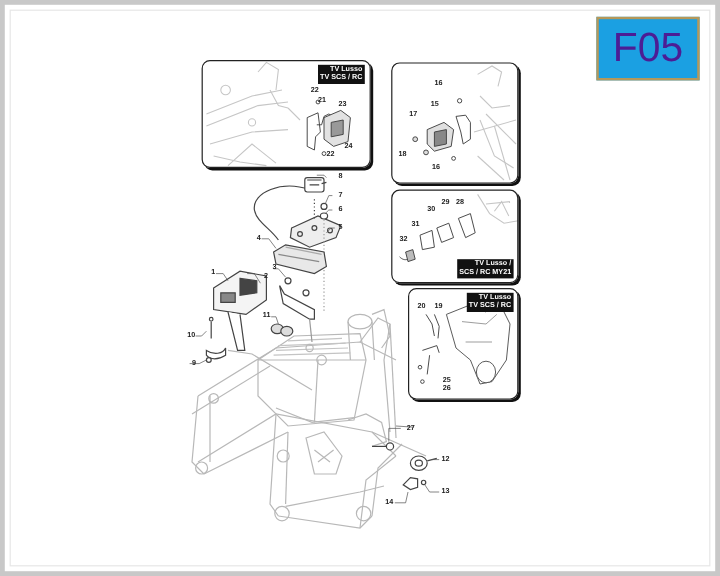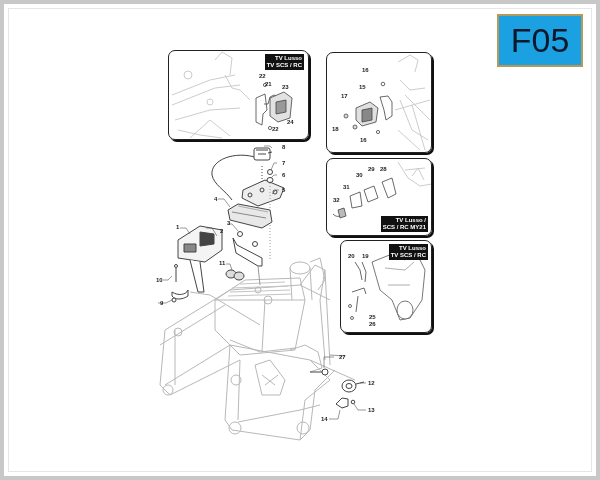--- a/index.html
+++ b/index.html
@@ -1,19 +1,19 @@
 <!DOCTYPE html>
 <html><head>
 <meta charset="utf-8">
 <style>
   html, body { margin:0; padding:0; }
   body { width:600px; height:480px; background:#ffffff; position:relative; overflow:hidden; font-family:"Liberation Sans", sans-serif; }
   .frame { position:absolute; left:0; top:0; width:600px; height:480px; box-sizing:border-box; border:4px solid #c8c8c8; background:#fff; }
   .frame-inner { position:absolute; left:4px; top:4px; right:4px; bottom:4px; border:1px solid #e6e6e6; }
-  .badge { position:absolute; left:497px; top:14px; width:86px; height:53px; box-sizing:border-box; background:#1ba0e2; border:2px solid #b5985a; color:#0f172a; font-family:"Liberation Sans", sans-serif; font-size:34px; line-height:49px; text-align:center; letter-spacing:0px; }
+  .badge { position:absolute; left:497px; top:14px; width:86px; height:53px; box-sizing:border-box; background:#1ba0e2; border:2px solid #b5985a; color:#4c1d95; font-family:"Liberation Sans", sans-serif; font-size:34px; line-height:49px; text-align:center; letter-spacing:0px; }
   svg.diagram { position:absolute; left:0; top:0; }
   .panel { position:absolute; box-sizing:border-box; border:1.5px solid #222; border-radius:7px; box-shadow:2px 2px 0 #111; background:rgba(255,255,255,0); }
   .panel-label { position:absolute; background:#111; color:#fff; font-family:"Liberation Sans", sans-serif; font-weight:bold; font-size:6px; line-height:7px; text-align:right; padding:1px 2px; white-space:pre; }
   .callout { position:absolute; font-family:"Liberation Sans", sans-serif; font-weight:bold; font-size:6px; color:#222; line-height:7px; }
 </style>
 </head>
 <body>
 
 <div class="frame">
     <div class="frame-inner"></div>

